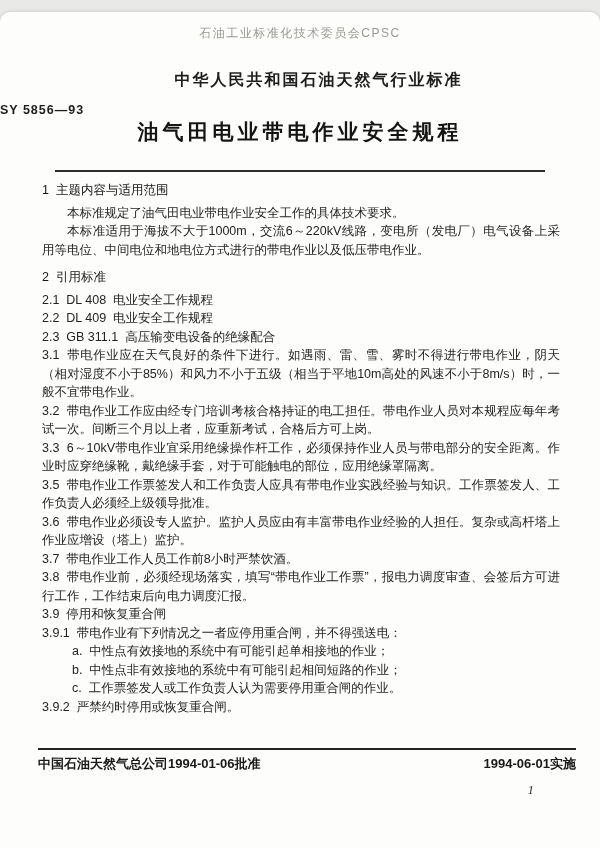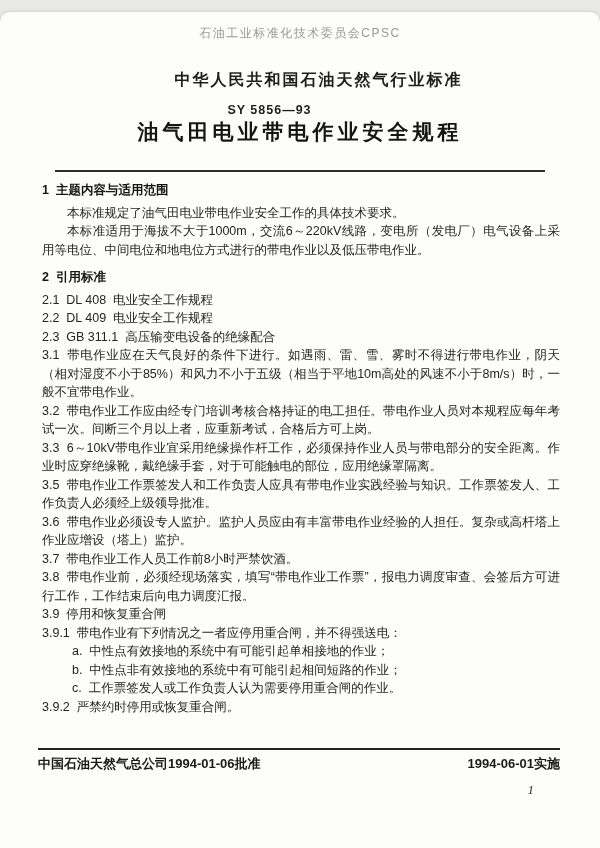--- a/index.html
+++ b/index.html
@@ -31,21 +31,21 @@
     text-align: center;
     font-size: 16px;
     font-weight: bold;
     letter-spacing: 2px;
     color: #1e1e1e;
     padding-left: 37px;
   }
   .std-num {
     margin-top: 12px;
     padding-right: 61px;
-    text-align: center;
+    text-align: left;
     font-size: 12.5px;
     font-weight: bold;
     letter-spacing: 1px;
     color: #1e1e1e;
   }
   .doc-title {
     margin: 1px 0 0 0;
     text-align: center;
     font-size: 21px;
     font-weight: bold;
@@ -60,36 +60,36 @@
   }
   .doc-body {
     margin: 8px 40px 0 42px;
     font-size: 12.5px;
     line-height: 18.5px;
     text-align: justify;
     color: #242424;
   }
   .sec-heading {
     font-size: 12.5px;
-    font-weight: bold;
+    font-weight: normal;
     margin: 9px 0 4px 0;
     white-space: pre-wrap;
     color: #161616;
   }
   .para {
     margin: 0;
     white-space: pre-wrap;
   }
   .para.indent { text-indent: 2em; }
   .para.bold { font-weight: bold; }
   .para.list-item { padding-left: 2.4em; text-align: left; }
   .footer {
     position: absolute;
     left: 38px;
-    right: 40px;
+    right: 24px;
     top: 736px;
   }
   .footer-rule {
     border: none;
     border-top: 2.5px solid #242424;
     height: 0;
     margin: 0 0 5px 0;
   }
   .footer-row {
     display: flex;

